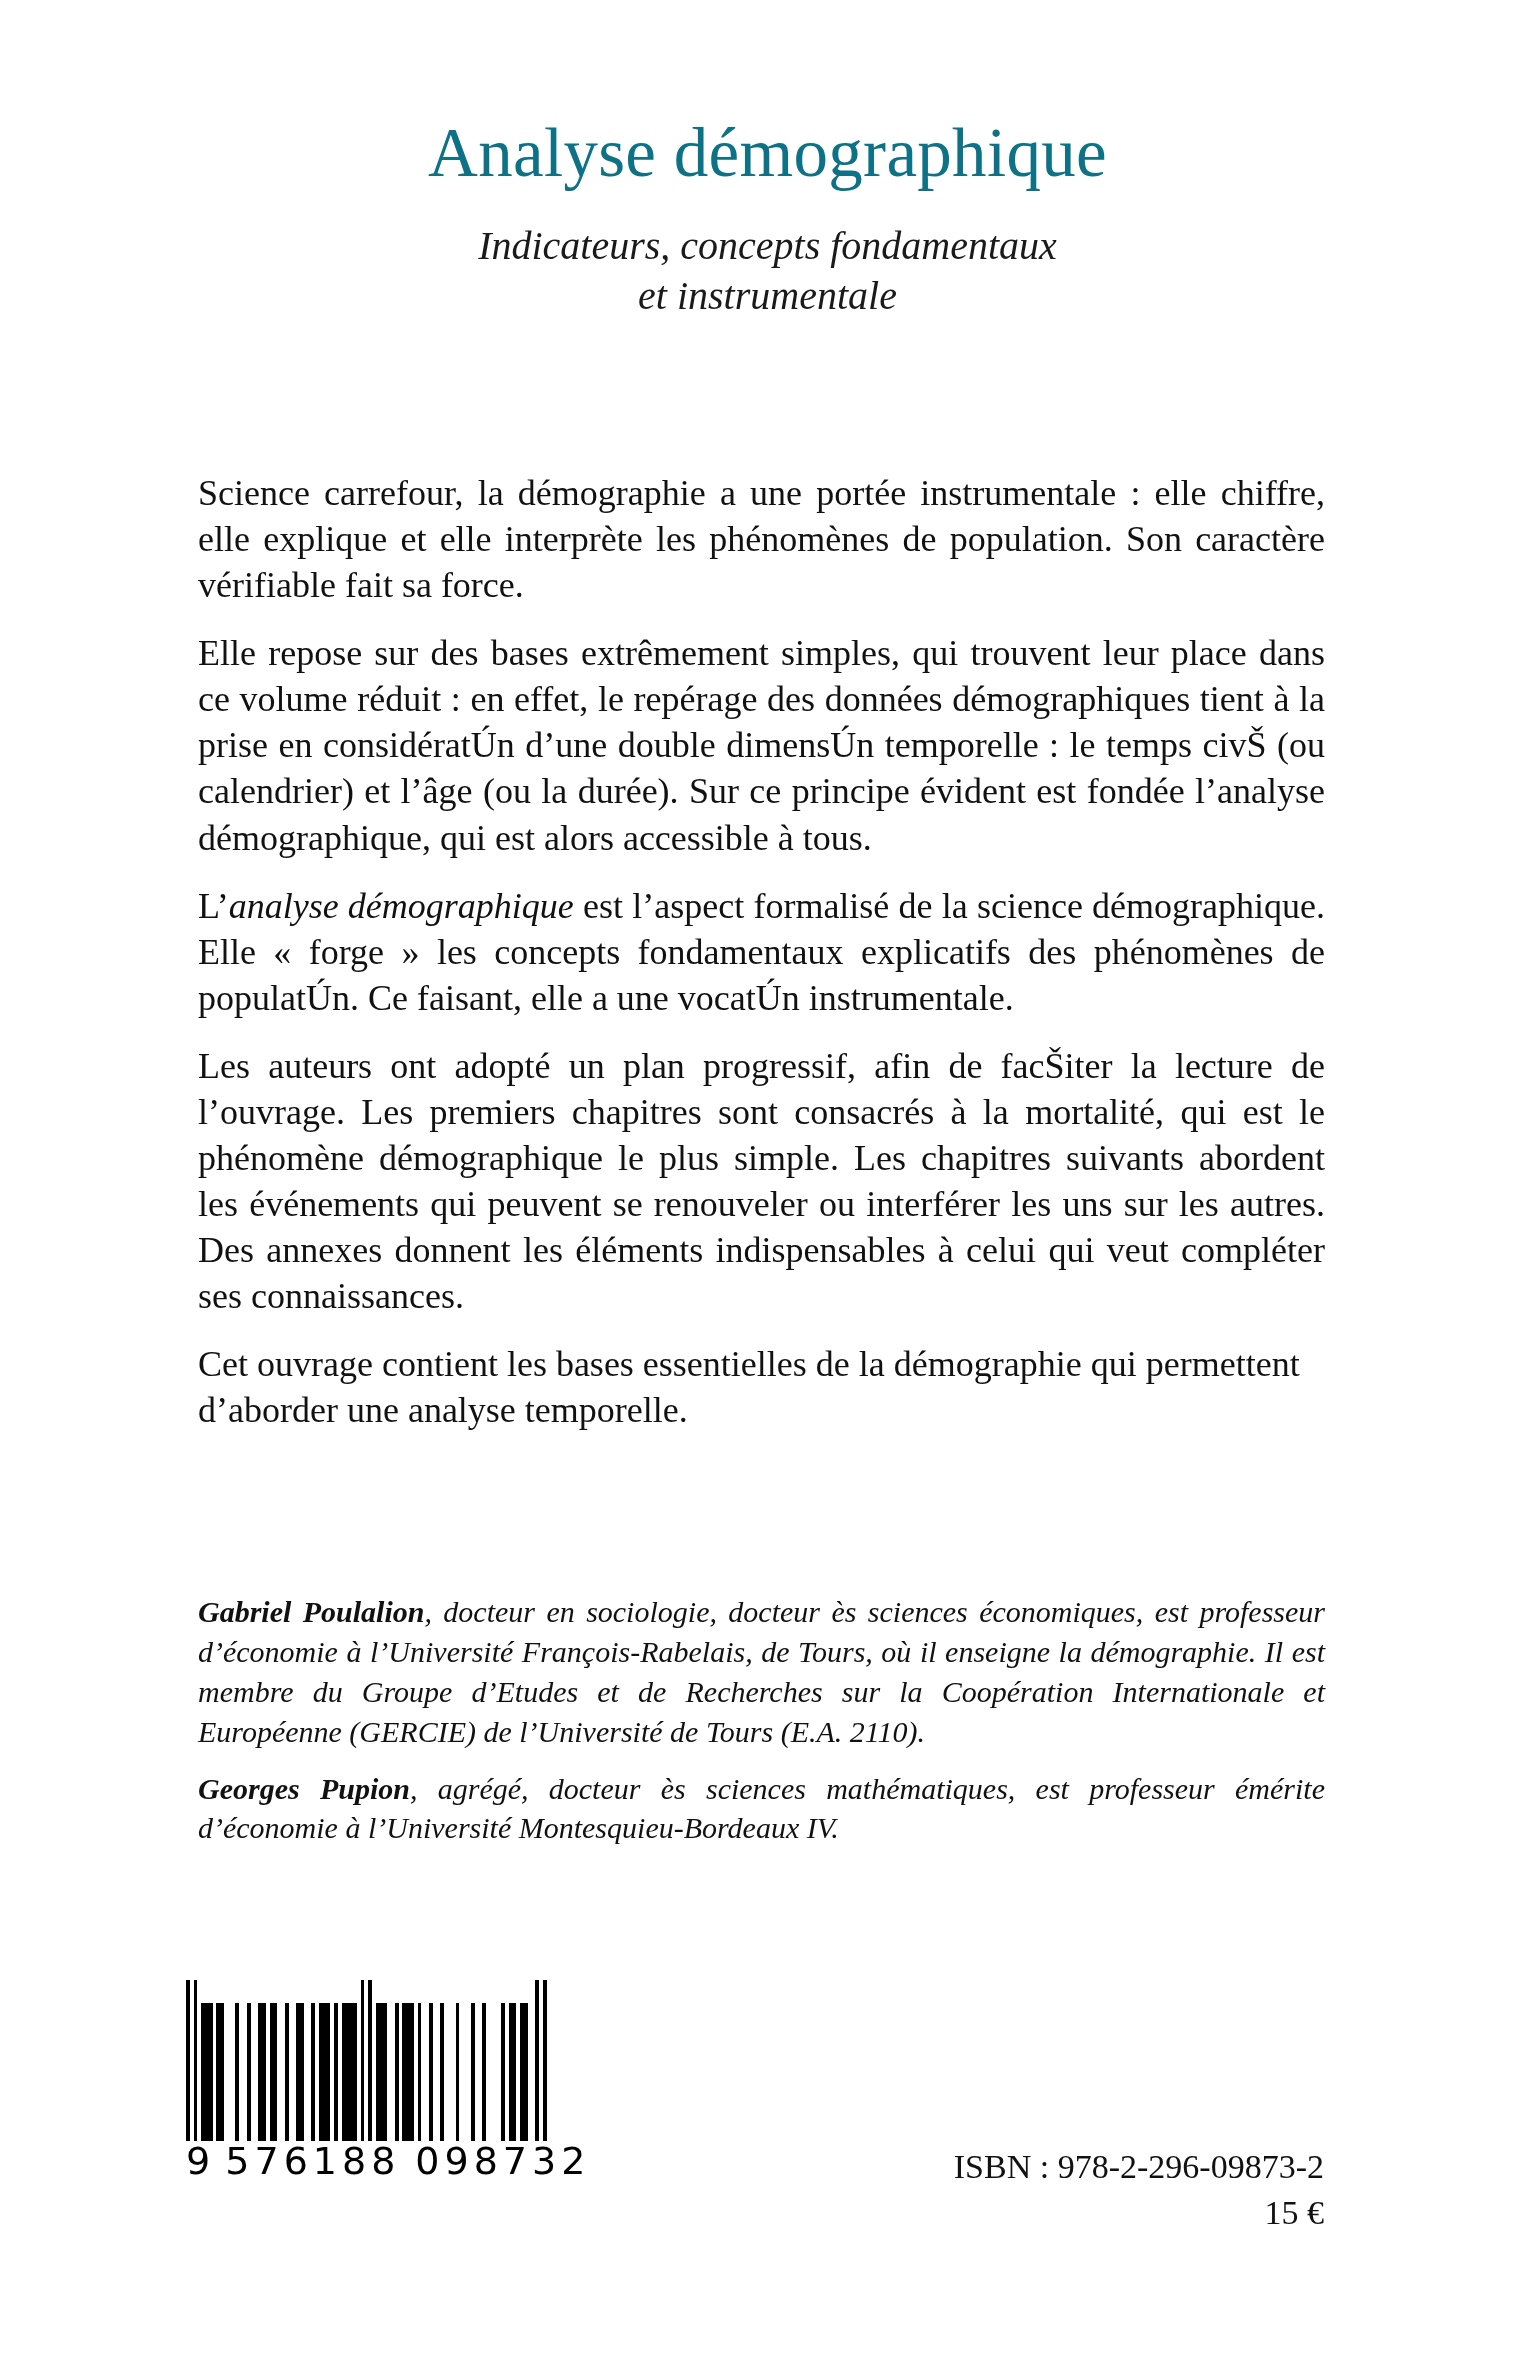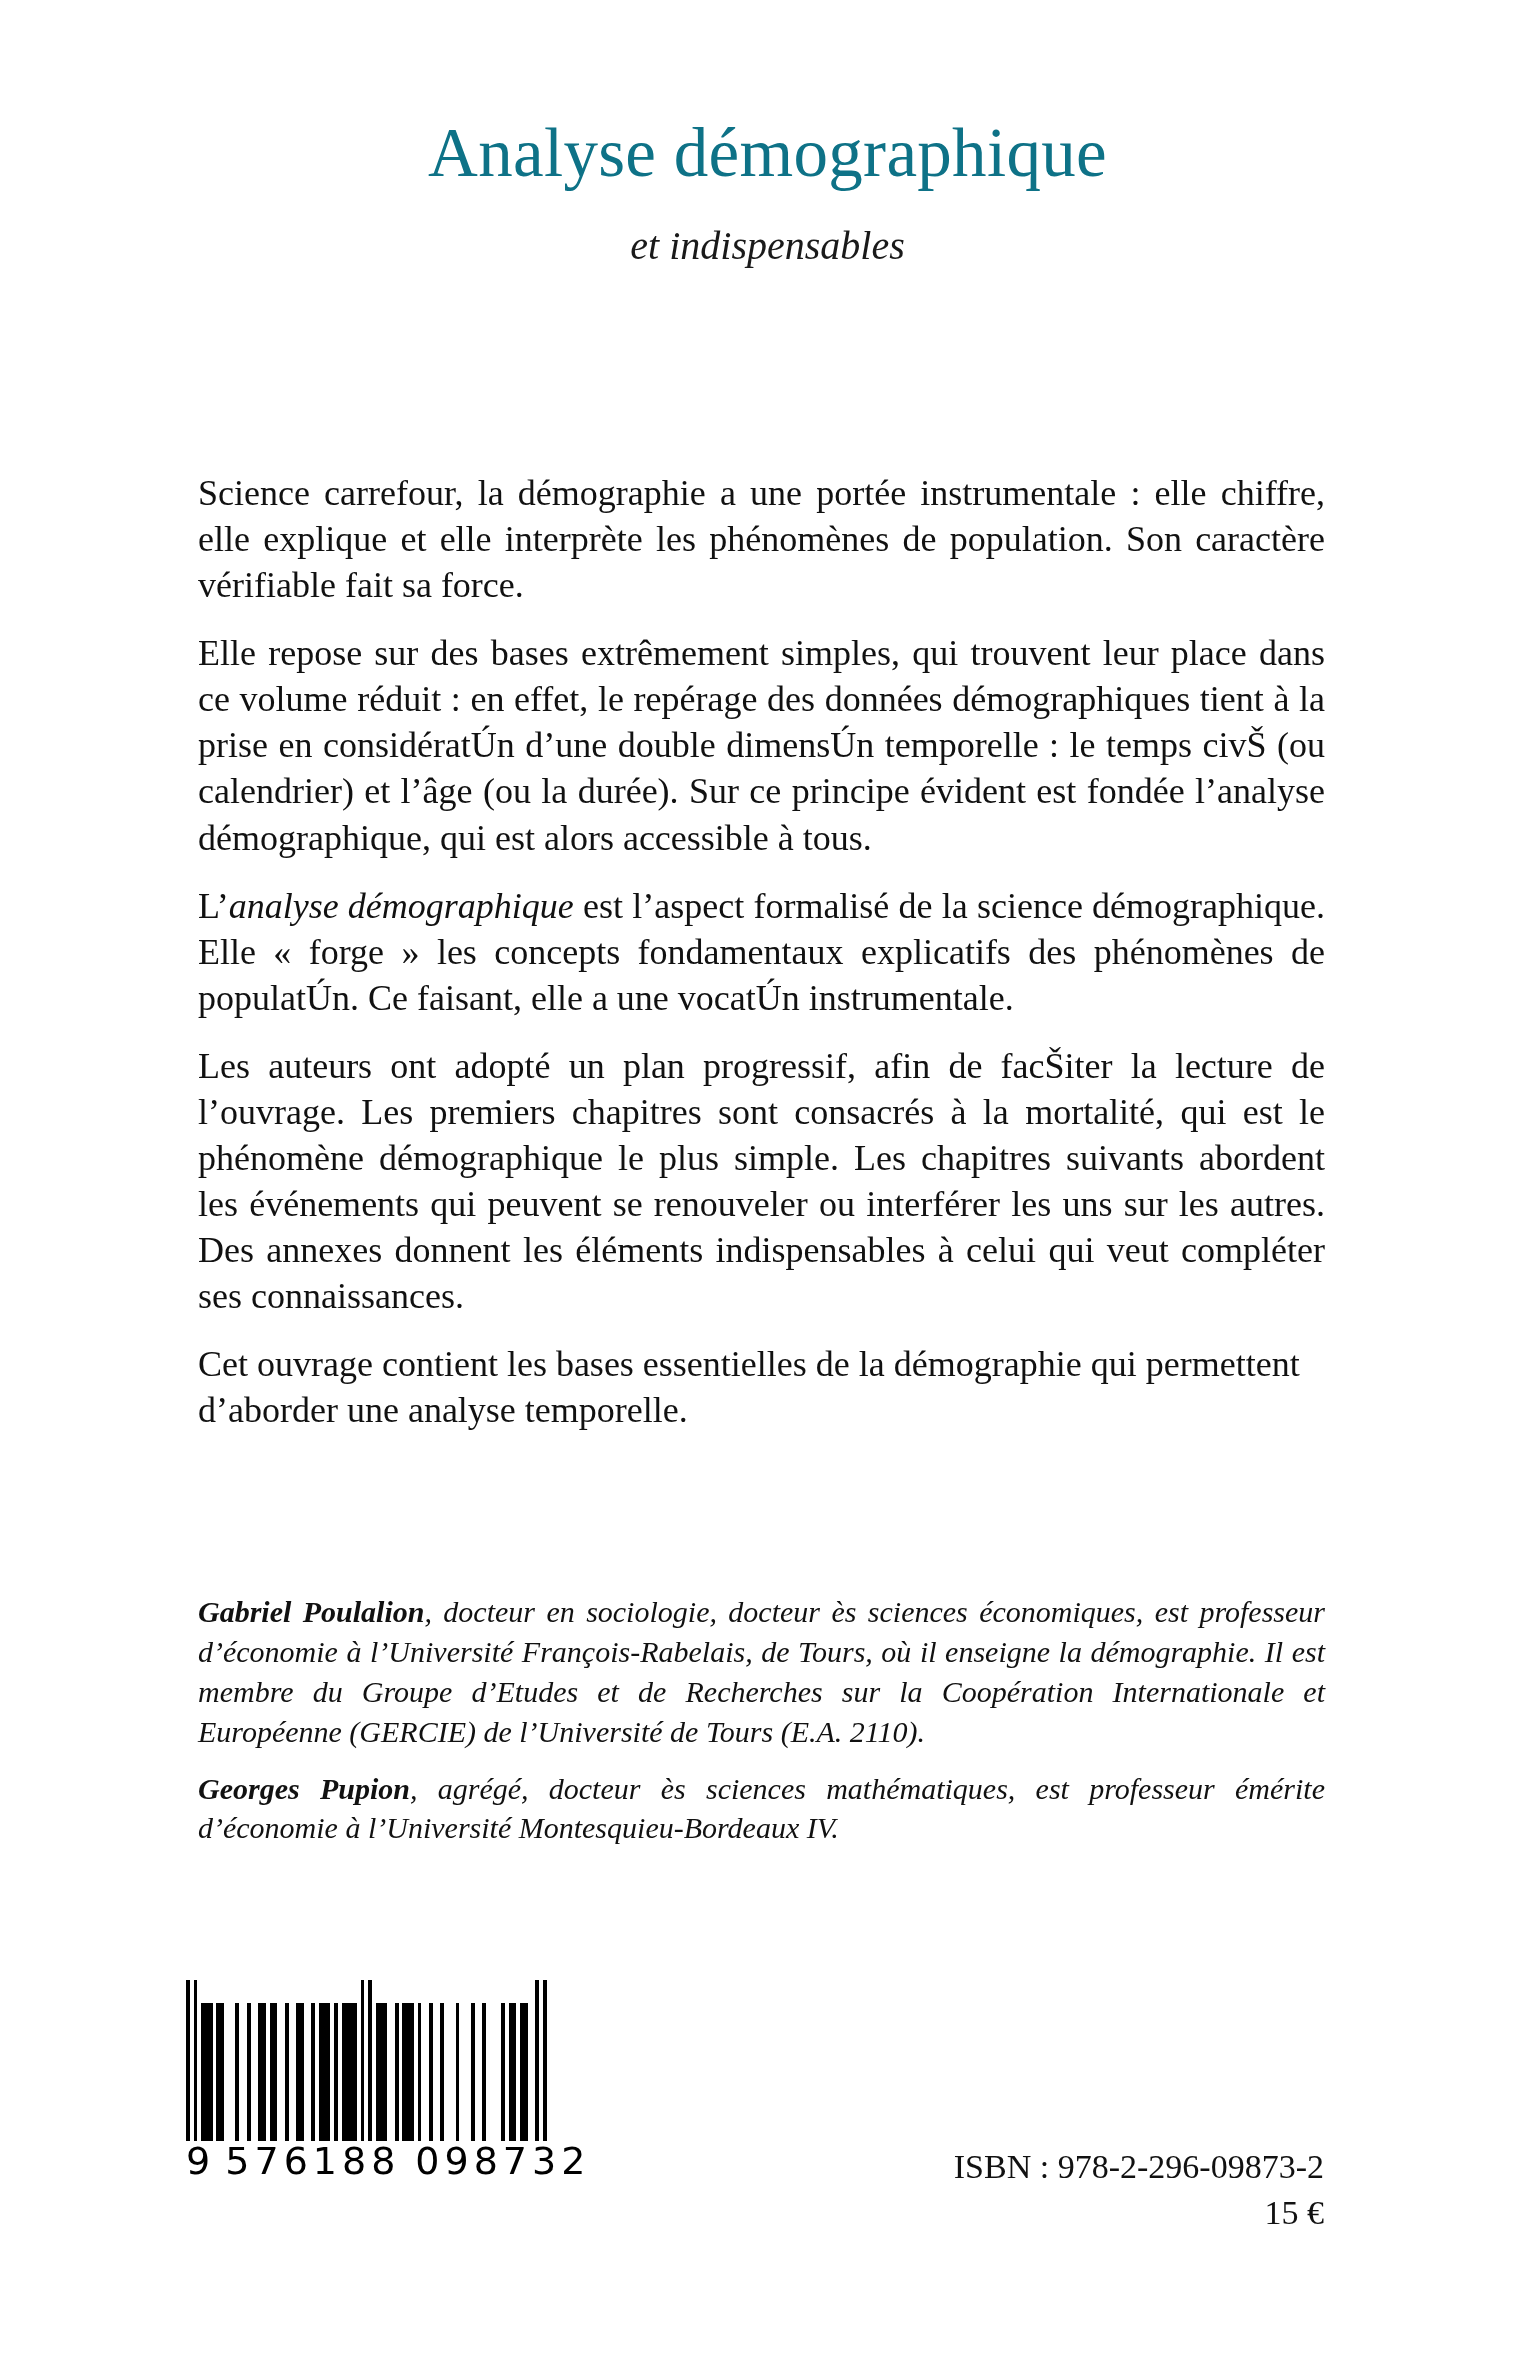--- a/index.html
+++ b/index.html
@@ -161,21 +161,22 @@
   }
 </style>
 </head>
 <body>
 
 <div class="page">
 
   <div class="title-block">
     <h1 class="book-title">Analyse démographique</h1>
     <div class="book-subtitle">
-      <span class="sub-line">et indispensables</span>
+      <span class="sub-line">Indicateurs, concepts fondamentaux</span>
+      <span class="sub-line">et instrumentale</span>
     </div>
   </div>
 
   <div class="blurb">
     <p>Science carrefour, la démographie a une portée instrumentale : elle chiffre, elle explique et elle interprète les phénomènes de population. Son caractère vérifiable fait sa force.</p>
 
     <p>Elle repose sur des bases extrêmement simples, qui trouvent leur place dans ce volume réduit : en effet, le repérage des données démographiques tient à la prise en considératÚn d’une double dimensÚn temporelle : le temps civŠ (ou calendrier) et l’âge (ou la durée). Sur ce principe évident est fondée l’analyse démographique, qui est alors accessible à tous.</p>
 
     <p><span>L’</span><em>analyse démographique</em><span> est l’aspect formalisé de la science démographique. Elle « forge » les concepts fondamentaux explicatifs des phénomènes de populatÚn. Ce faisant, elle a une vocatÚn instrumentale.</span></p>
 

